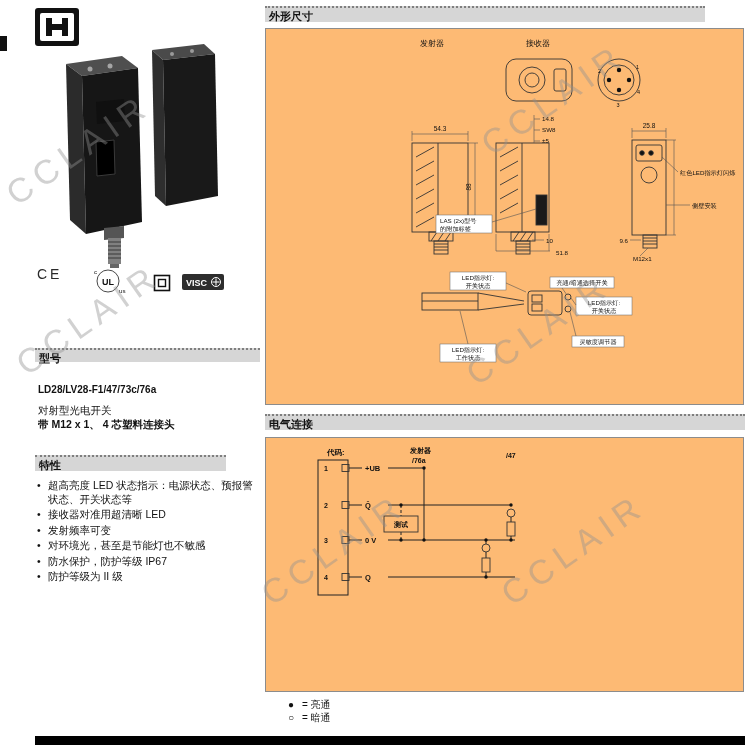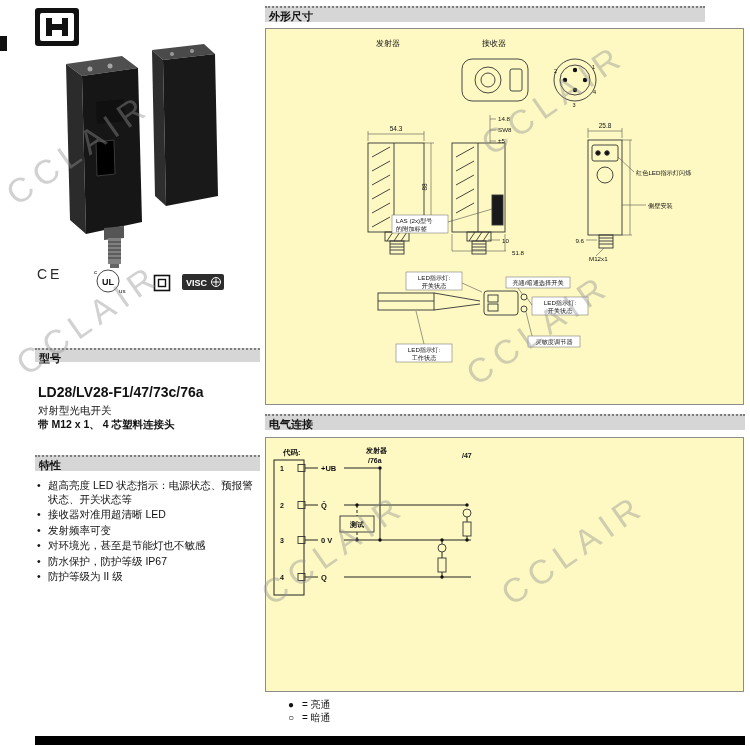--- a/index.html
+++ b/index.html
@@ -7,27 +7,27 @@
     width:750px;height:746px;position:relative;background:#fff;
     font-family:"Liberation Sans","DejaVu Sans",sans-serif;color:#111;
     overflow:hidden;
   }
   .abs{position:absolute;}
   .section-header{
     position:absolute;background:#d6d6d6;border-top:2px dotted #7f7f7f;
     font-weight:bold;font-size:11px;line-height:14px;padding:1px 0 0 4px;
     box-sizing:border-box;
   }
-  .model-name{position:absolute;left:38px;top:384px;font-size:14px;font-weight:bold;}
+  .model-name{position:absolute;left:38px;top:384px;font-size:10px;font-weight:bold;}
   .model-desc{position:absolute;left:38px;width:220px;font-size:10.5px;line-height:14px;}
   .features{position:absolute;left:37px;top:479px;width:221px;font-size:10.5px;}
   .features ul{margin:0;padding:0;list-style:none;}
   .features li{position:relative;padding-left:11px;margin-bottom:2px;line-height:13.5px;}
   .features li::before{content:"•";position:absolute;left:0;top:0;}
-  .frame-box{position:absolute;border:1px solid #8c8c8c;background:#fef9c3;box-sizing:border-box;}
+  .frame-box{position:absolute;border:1px solid #8c8c8c;background:#fdba74;box-sizing:border-box;padding-left:44px;}
   .legend{position:absolute;left:288px;top:698px;font-size:10px;line-height:13px;}
   .legend .sym{display:inline-block;width:14px;}
   .footer-bar{position:absolute;left:35px;top:736px;width:710px;height:9px;background:#000;}
   .edge-mark{position:absolute;left:0;top:36px;width:7px;height:15px;background:#111;}
   .ce-mark{position:absolute;left:37px;top:266px;font-size:14px;letter-spacing:3px;color:#2a2a2a;}
   .wm{
     position:absolute;transform:rotate(-35deg);font-size:34px;letter-spacing:7px;
     color:rgba(145,145,145,0.42);z-index:5;pointer-events:none;white-space:nowrap;
   }
   svg text{fill:#111;stroke:none;font-family:"Liberation Sans","DejaVu Sans",sans-serif;}
@@ -105,21 +105,21 @@
     <line x1="34" y1="4.5" x2="34" y2="11.5" stroke="#fff" stroke-width="1"></line>
     <line x1="30.5" y1="8" x2="37.5" y2="8" stroke="#fff" stroke-width="1"></line>
   </svg>
 </div>
 
 <div class="section-header" style="left:35px;top:348px;width:225px;height:14px;">型号</div>
 <div class="model-name">LD28/LV28-F1/47/73c/76a</div>
 <div class="model-desc" style="top:403px;">对射型光电开关</div>
 <div class="model-desc" style="top:417px;font-weight:bold;">带 M12 x 1、 4 芯塑料连接头</div>
 
-<div class="section-header" style="left:35px;top:455px;width:225px;height:16px;">特性</div>
+<div class="section-header" style="left:35px;top:455px;width:191px;height:16px;">特性</div>
 <div class="features">
   <ul>
     <li>超高亮度 LED 状态指示：电源状态、预报警状态、开关状态等</li>
     <li>接收器对准用超清晰 LED</li>
     <li>发射频率可变</li>
     <li>对环境光，甚至是节能灯也不敏感</li>
     <li>防水保护，防护等级 IP67</li>
     <li>防护等级为 II 级</li>
   </ul>
 </div>

